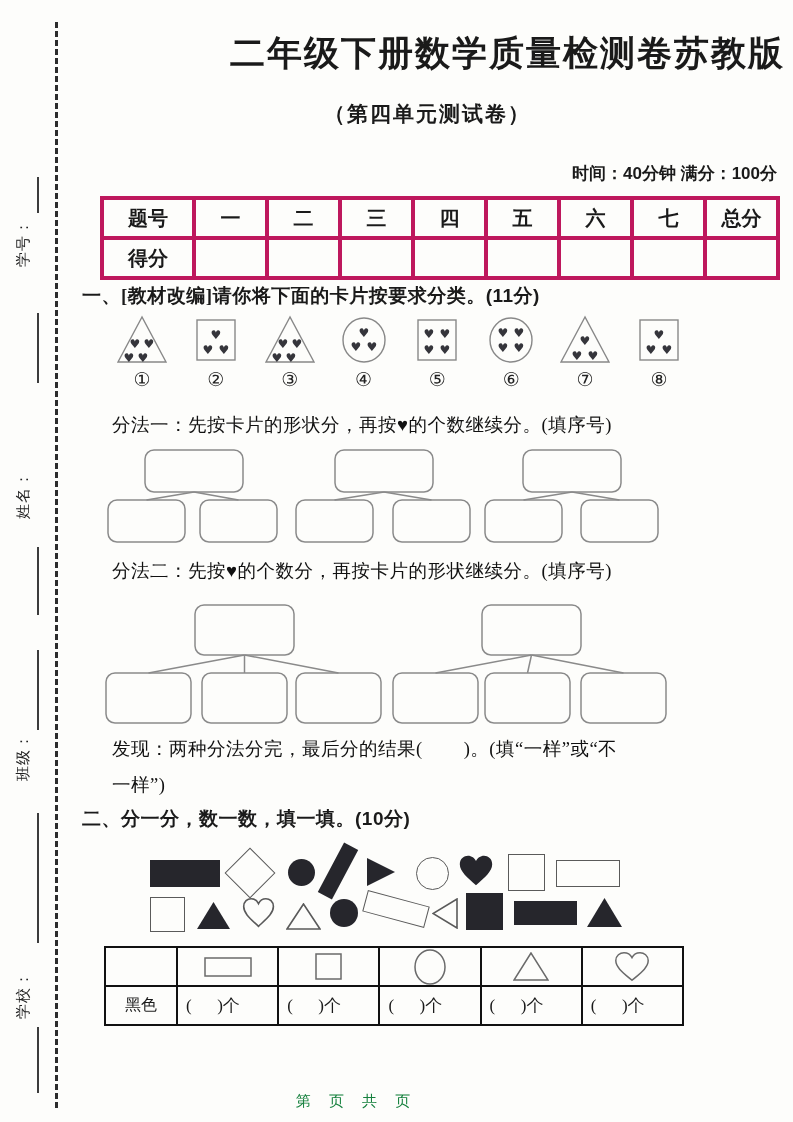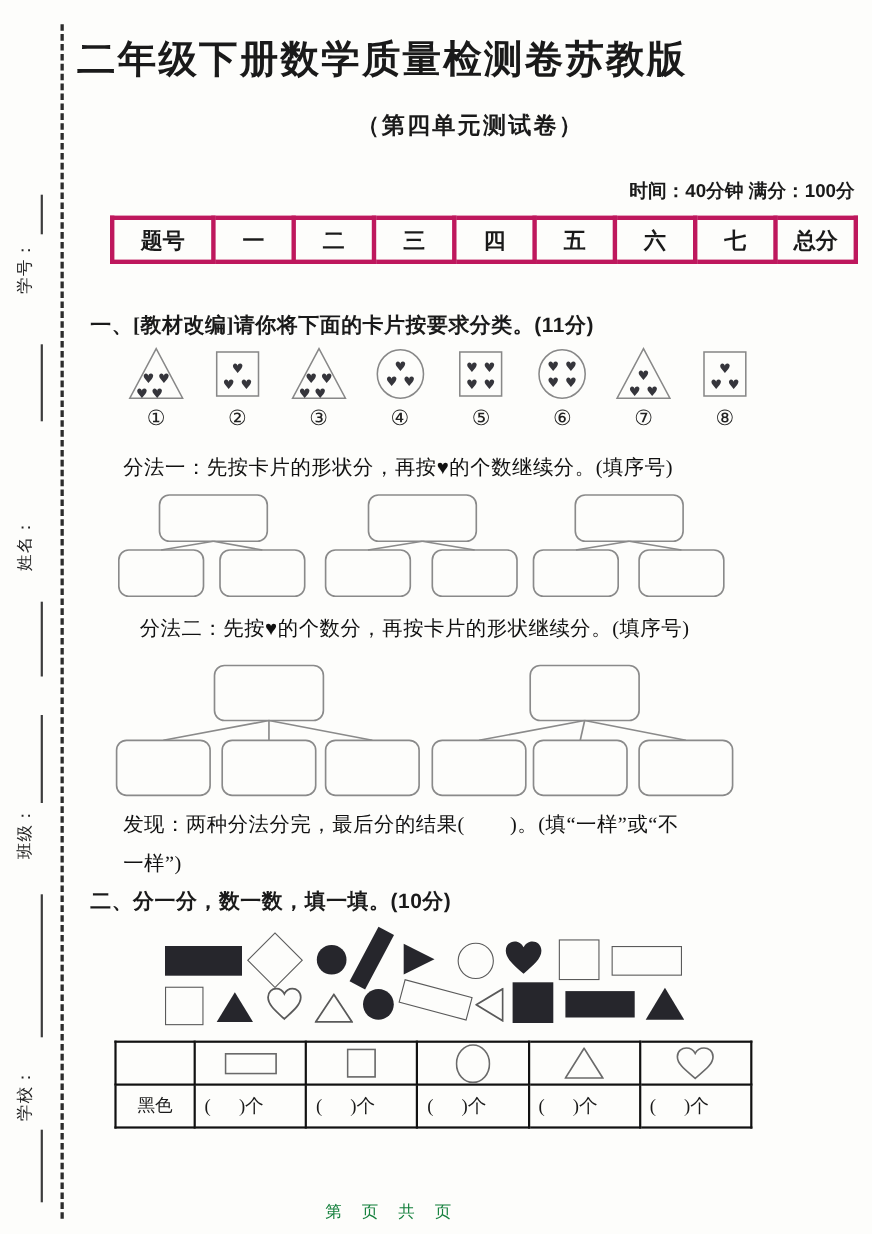--- a/index.html
+++ b/index.html
@@ -11,21 +11,21 @@
   .abs{position:absolute;}
   
   .cutline{position:absolute;left:55px;top:22px;height:1086px;border-left:3px dashed #2c2c2c;}
   .blankseg{position:absolute;left:37px;width:2px;background:#3c3c3c;}
   .sidelabel{
     position:absolute;left:-8px;width:62px;height:24px;line-height:24px;
     text-align:center;font-size:15px;color:#222;letter-spacing:1px;
     transform:rotate(-90deg);font-family:"Liberation Serif",serif;
   }
   
-  .title{left:70px;top:30px;width:715px;text-align:left;font-size:35px;font-weight:900;letter-spacing:2px;}
+  .title{left:70px;top:30px;width:715px;text-align:right;font-size:35px;font-weight:900;letter-spacing:2px;}
   .subtitle{left:70px;top:100px;width:715px;text-align:center;font-size:21px;font-weight:900;letter-spacing:2px;}
   .meta{right:16px;top:162px;font-size:17px;font-weight:700;}
   
   table{border-collapse:collapse;}
   #score-table{position:absolute;left:100px;top:196px;width:680px;table-layout:fixed;}
   #score-table td{border:4px solid #be185d;height:36px;text-align:center;font-size:20px;font-weight:700;padding:0;}
   #score-table td.stL{width:88px;}
   
   .qhead{font-size:19px;font-weight:700;letter-spacing:.5px;}
   .qtag{font-family:"Liberation Serif",serif;font-weight:600;}
@@ -68,20 +68,31 @@
     <tr>
       <td class="stL">题号</td>
     <td>一</td>
         <td>二</td>
         <td>三</td>
         <td>四</td>
         <td>五</td>
         <td>六</td>
         <td>七</td>
         <td>总分</td>
+      </tr>
+    <tr id="score-row-2">
+      <td class="stL">得分</td>
+    <td></td>
+        <td></td>
+        <td></td>
+        <td></td>
+        <td></td>
+        <td></td>
+        <td></td>
+        <td></td>
       </tr>
   </tbody>
 </table>
 
 <div class="abs qhead" style="left:82px;top:283px;">
   <span>一、</span><span class="qtag">[教材改编]</span><span>请你将下面的卡片按要求分类。(11分)</span>
 </div>
 
 <div id="cards" class="abs">
     <div class="card">
@@ -177,21 +188,21 @@
     <rect x="423" y="4" width="98" height="42" rx="9"></rect>
     <rect x="8" y="54" width="77" height="42" rx="9"></rect>
     <rect x="100" y="54" width="77" height="42" rx="9"></rect>
     <rect x="196" y="54" width="77" height="42" rx="9"></rect>
     <rect x="293" y="54" width="77" height="42" rx="9"></rect>
     <rect x="385" y="54" width="77" height="42" rx="9"></rect>
     <rect x="481" y="54" width="77" height="42" rx="9"></rect>
   </g>
 </svg>
 
-<div class="abs kai" style="left:127px;top:558px;">分法二：先按♥的个数分，再按卡片的形状继续分。(填序号)</div>
+<div class="abs kai" style="left:112px;top:558px;">分法二：先按♥的个数分，再按卡片的形状继续分。(填序号)</div>
 
 <svg class="abs" style="left:100px;top:600px;" width="580" height="130" viewBox="0 0 580 130">
   <g stroke="#8a8a8a" stroke-width="1.5" fill="none">
     <line x1="144.5" y1="55" x2="48.5" y2="73"></line>
       <line x1="144.5" y1="55" x2="144.5" y2="73"></line>
       <line x1="144.5" y1="55" x2="238.5" y2="73"></line>
     <line x1="431.5" y1="55" x2="335.5" y2="73"></line>
       <line x1="431.5" y1="55" x2="427.5" y2="73"></line>
       <line x1="431.5" y1="55" x2="523.5" y2="73"></line>
     <rect x="95" y="5" width="99" height="50" rx="9"></rect>

